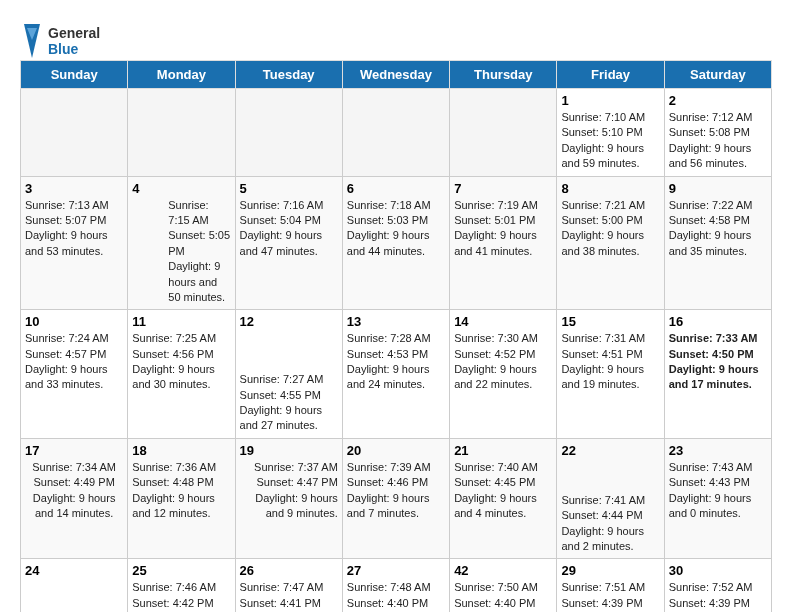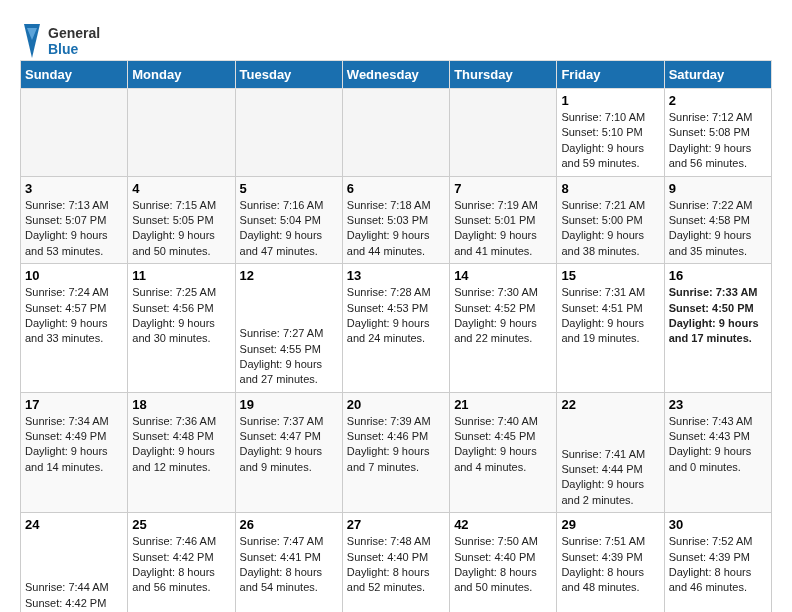--- a/index.html
+++ b/index.html
@@ -34,21 +34,21 @@
     }
     table {
       width: 100%;
       border-collapse: collapse;
       font-size: 11px;
     }
     thead tr th {
       background: #1a6faf;
       color: #fff;
       padding: 6px 4px;
-      text-align: left;
+      text-align: center;
       font-size: 13px;
       font-weight: bold;
       border: 1px solid #ddd;
     }
     tbody tr td {
       border: 1px solid #ccc;
       vertical-align: top;
       padding: 4px;
       min-height: 80px;
       height: 80px;
@@ -124,21 +124,21 @@
       </tr>
       <tr>
         <td>
           <div class="day-num">3</div>
           <div class="day-info" style="white-space: pre-line;">Sunrise: 7:13 AM
 Sunset: 5:07 PM
 Daylight: 9 hours and 53 minutes.</div>
         </td>
         <td>
           <div class="day-num">4</div>
-          <div class="day-info" style="white-space: pre-line;">Sunrise: 7:15 AM
+          <div class="day-info" style="white-space: pre-line; margin-left: 36px;">Sunrise: 7:15 AM
 Sunset: 5:05 PM
 Daylight: 9 hours and 50 minutes.</div>
         </td>
         <td>
           <div class="day-num">5</div>
           <div class="day-info" style="white-space: pre-line;">Sunrise: 7:16 AM
 Sunset: 5:04 PM
 Daylight: 9 hours and 47 minutes.</div>
         </td>
         <td>
@@ -206,33 +206,33 @@
         <td>
           <div class="day-num">16</div>
           <div class="day-info" style="white-space: pre-line; font-weight: bold;">Sunrise: 7:33 AM
 Sunset: 4:50 PM
 Daylight: 9 hours and 17 minutes.</div>
         </td>
       </tr>
       <tr>
         <td>
           <div class="day-num">17</div>
-          <div class="day-info" style="white-space: pre-line;">Sunrise: 7:34 AM
+          <div class="day-info" style="white-space: pre-line; text-align: center;">Sunrise: 7:34 AM
 Sunset: 4:49 PM
 Daylight: 9 hours and 14 minutes.</div>
         </td>
         <td>
           <div class="day-num">18</div>
           <div class="day-info" style="white-space: pre-line;">Sunrise: 7:36 AM
 Sunset: 4:48 PM
 Daylight: 9 hours and 12 minutes.</div>
         </td>
         <td>
           <div class="day-num">19</div>
-          <div class="day-info" style="white-space: pre-line;">Sunrise: 7:37 AM
+          <div class="day-info" style="white-space: pre-line; text-align: right;">Sunrise: 7:37 AM
 Sunset: 4:47 PM
 Daylight: 9 hours and 9 minutes.</div>
         </td>
         <td>
           <div class="day-num">20</div>
           <div class="day-info" style="white-space: pre-line;">Sunrise: 7:39 AM
 Sunset: 4:46 PM
 Daylight: 9 hours and 7 minutes.</div>
         </td>
         <td>

